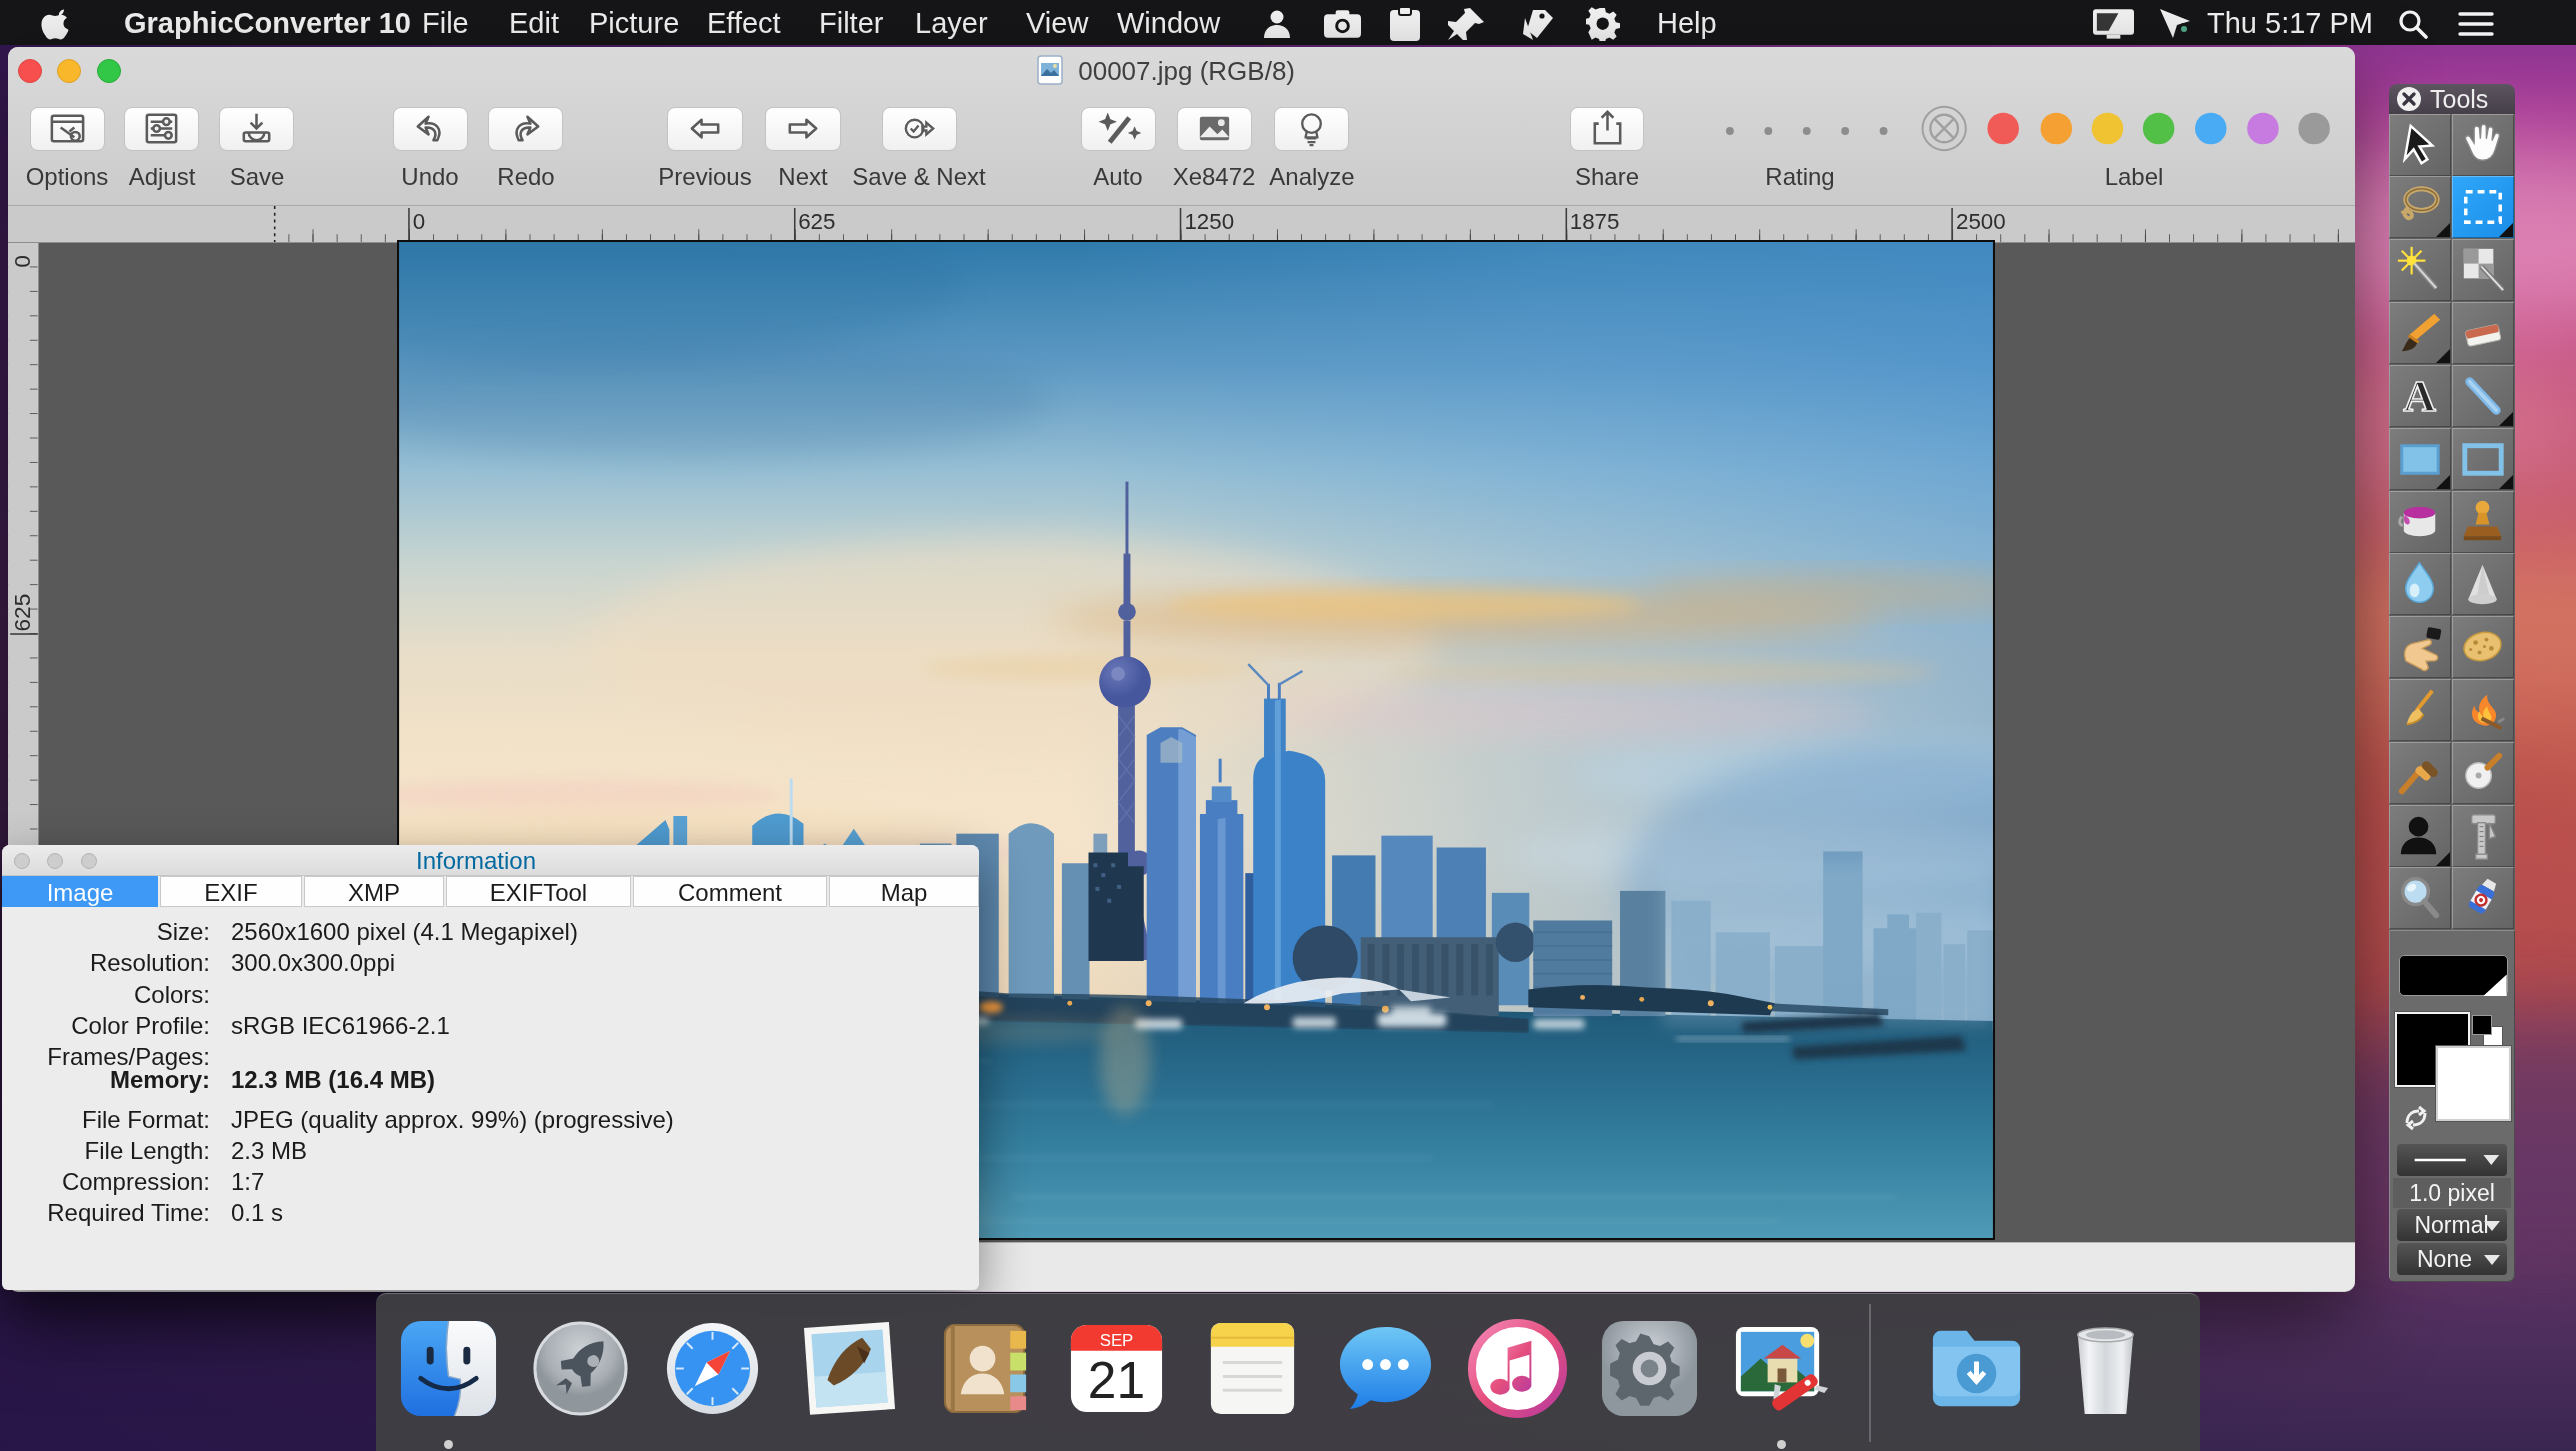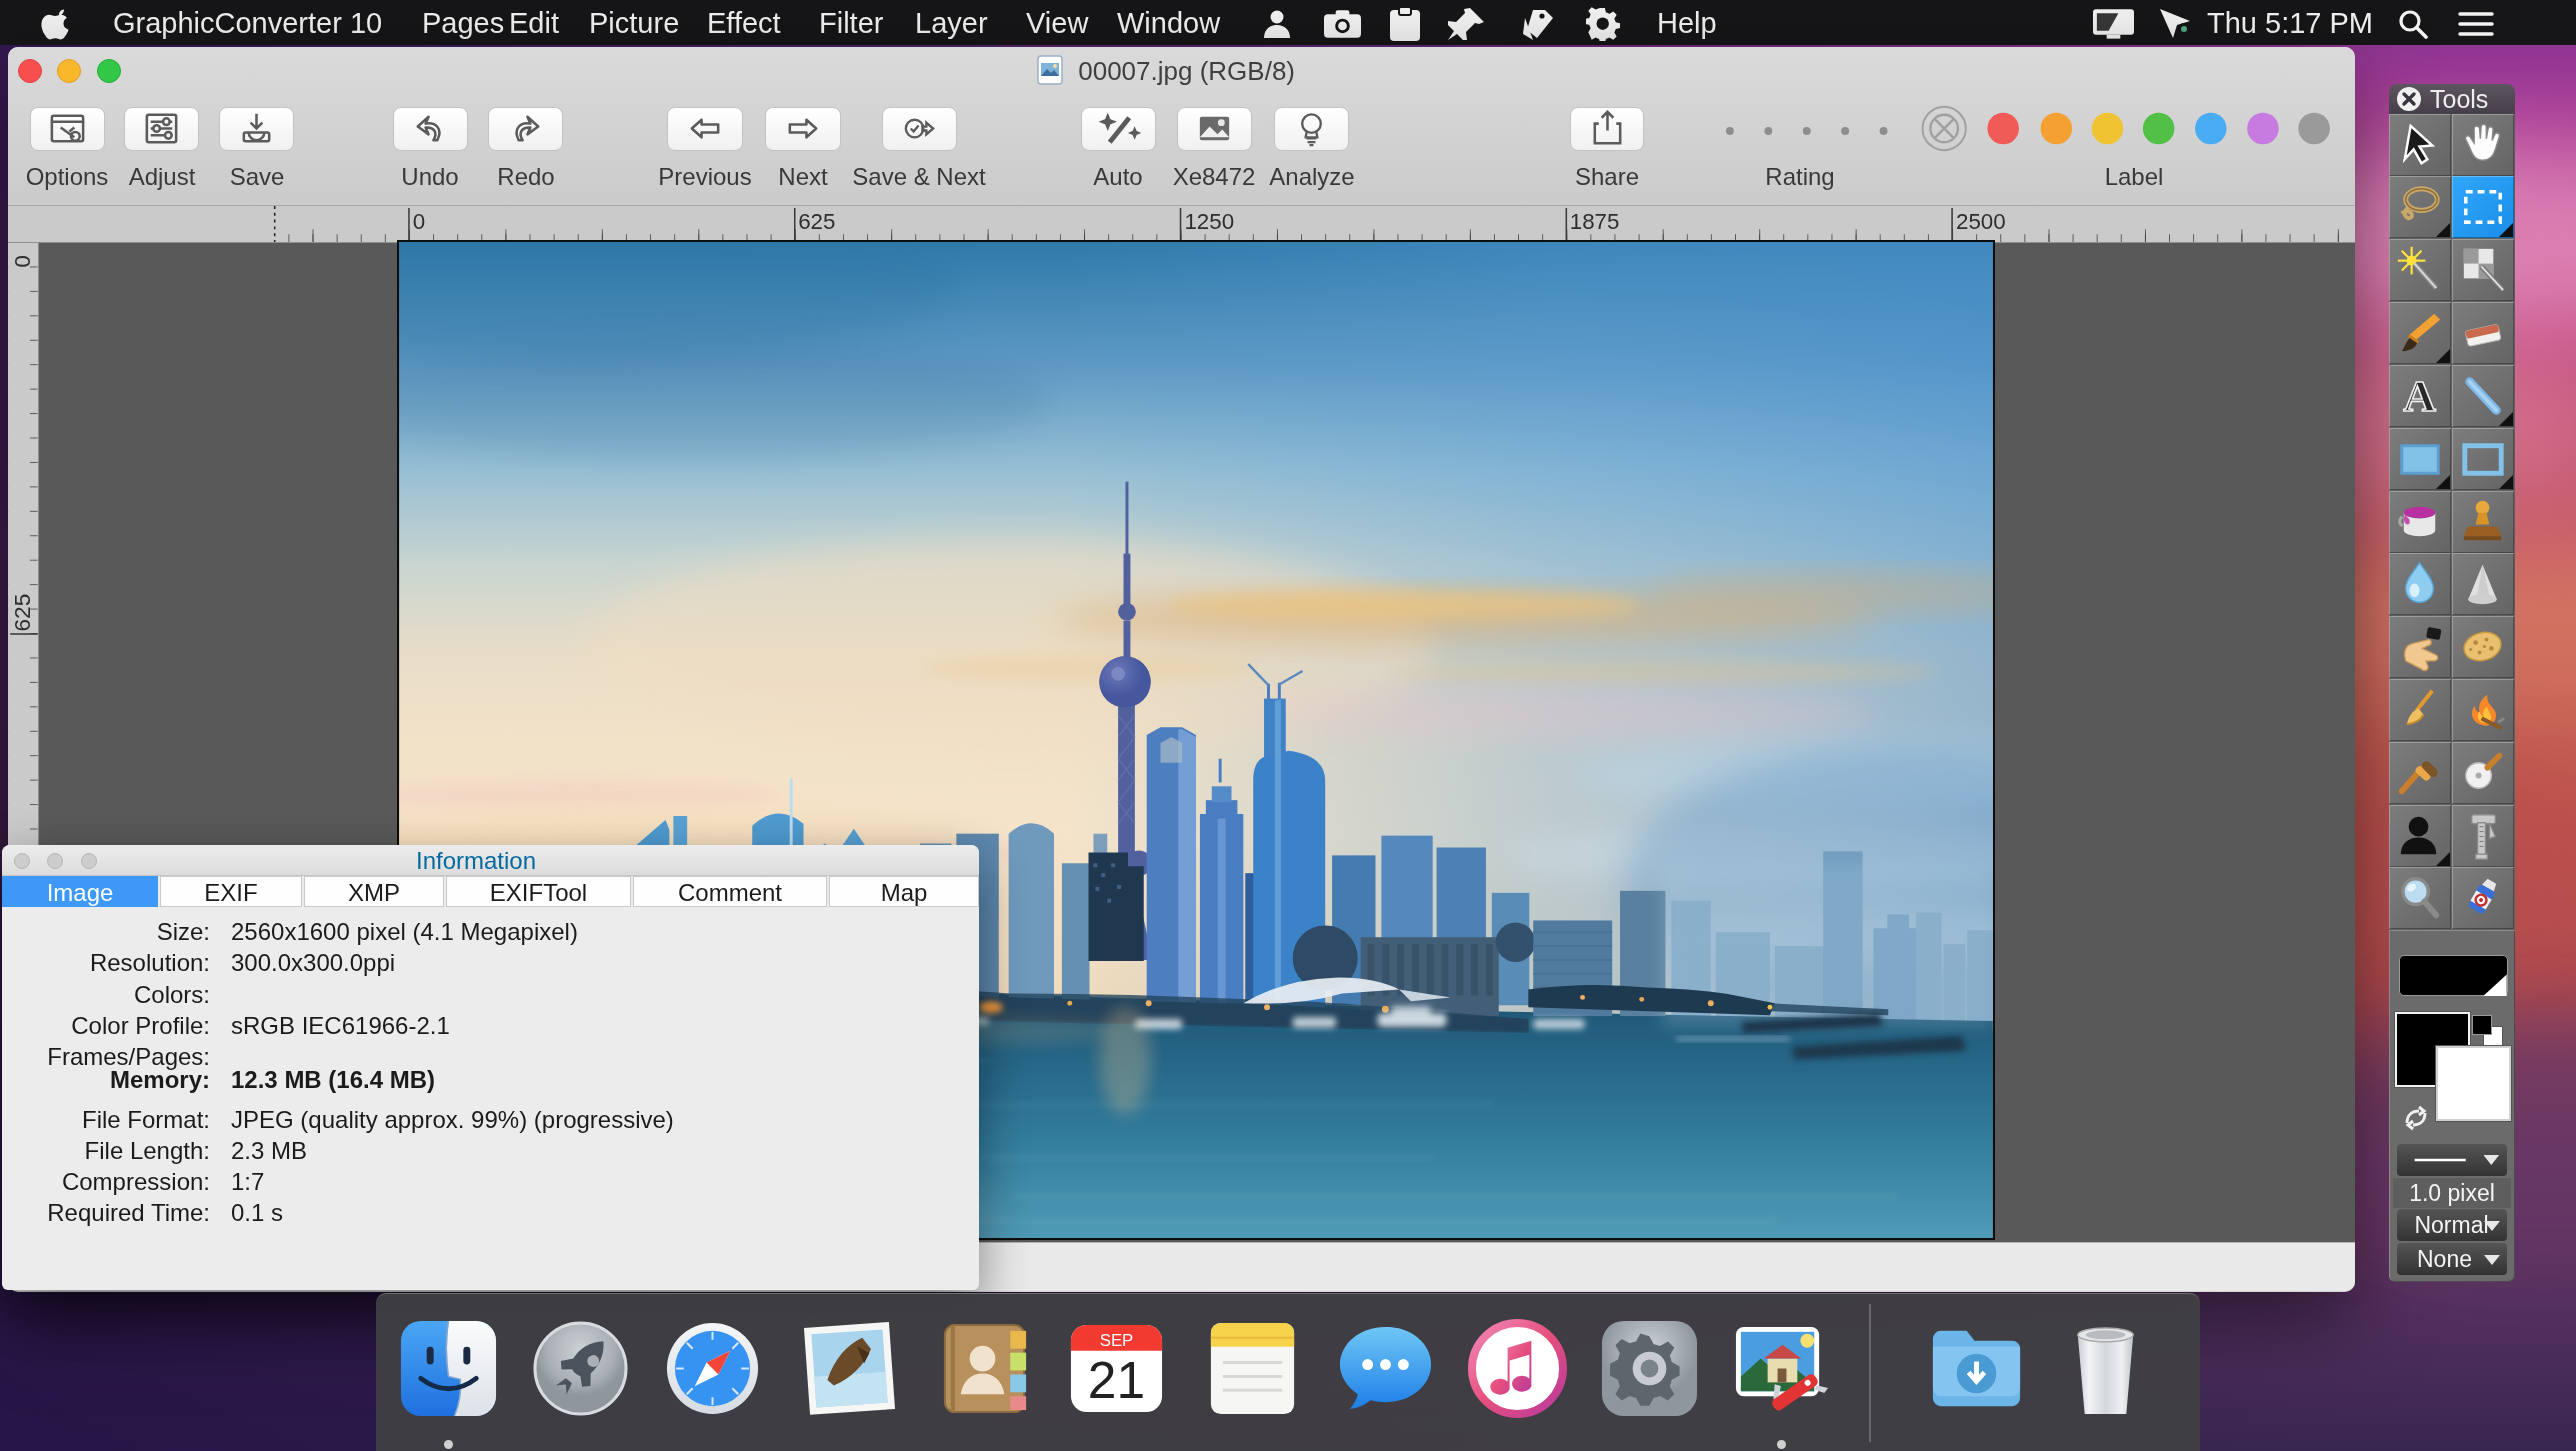--- a/index.html
+++ b/index.html
@@ -57,22 +57,22 @@
   <ellipse cx="2520" cy="240" rx="260" ry="90" fill="#ea9ec6" opacity=".6" filter="url(#wb)"></ellipse>
   <ellipse cx="2430" cy="430" rx="220" ry="70" fill="#e590a0" opacity=".45" filter="url(#wb)"></ellipse>
   <ellipse cx="2560" cy="640" rx="240" ry="80" fill="#dd8066" opacity=".4" filter="url(#wb)"></ellipse>
   <ellipse cx="2450" cy="860" rx="220" ry="90" fill="#b84a50" opacity=".5" filter="url(#wb)"></ellipse>
   <ellipse cx="2580" cy="1150" rx="260" ry="120" fill="#5a3468" opacity=".6" filter="url(#wb)"></ellipse>
 </svg>
 <div id="menubar" class="ab">
   <svg class="mi" style="left:40px;top:8px" width="30" height="32" viewBox="0 0 17 20">
       <path fill="#f3f3f3" d="M11.7 0c.1 1.1-.3 2.2-1 3-.7.9-1.8 1.5-2.9 1.4-.1-1.1.4-2.2 1-2.9C9.5.6 10.7 0 11.7 0zM15 16.1c-.6 1.3-.9 1.9-1.6 3-1 1.6-2.4 3.6-4.2 3.6-1.6 0-2-.9-4.1-.9-2.1 0-2.6.9-4.1.9C-.8 22.7-2 20.5-3 19-5.8 14.7-6.1 9.6-4.4 6.9c1.2-1.9 3.1-3 4.9-3 1.8 0 3 1 4.5 1 1.5 0 2.4-1 4.5-1 1.6 0 3.3.9 4.5 2.4-4 2.2-3.3 7.9 1 8.8z" transform="translate(4.5,1) scale(0.82)"></path>
     </svg>
-  <span class="mi" style="left:113px;font-weight:normal;">GraphicConverter 10</span>
-  <span class="mi" style="left:422px;">Pages</span>
+  <span class="mi" style="left:124px;font-weight:bold;">GraphicConverter 10</span>
+  <span class="mi" style="left:422px;">File</span>
   <span class="mi" style="left:509px;">Edit</span>
   <span class="mi" style="left:589px;text-align:center;">Picture</span>
   <span class="mi" style="left:707px;">Effect</span>
   <span class="mi" style="left:819px;">Filter</span>
   <span class="mi" style="left:915px;">Layer</span>
   <span class="mi" style="left:1026px;">View</span>
   <span class="mi" style="left:1117px;">Window</span>
   <svg class="mi" style="left:1260px;top:9px" width="34" height="30" viewBox="0 0 34 30">
       <circle cx="17" cy="8" r="6.5" fill="#f3f3f3"></circle>
       <path fill="#f3f3f3" d="M4 29c0-8 5.5-13 13-13s13 5 13 13z"></path>

